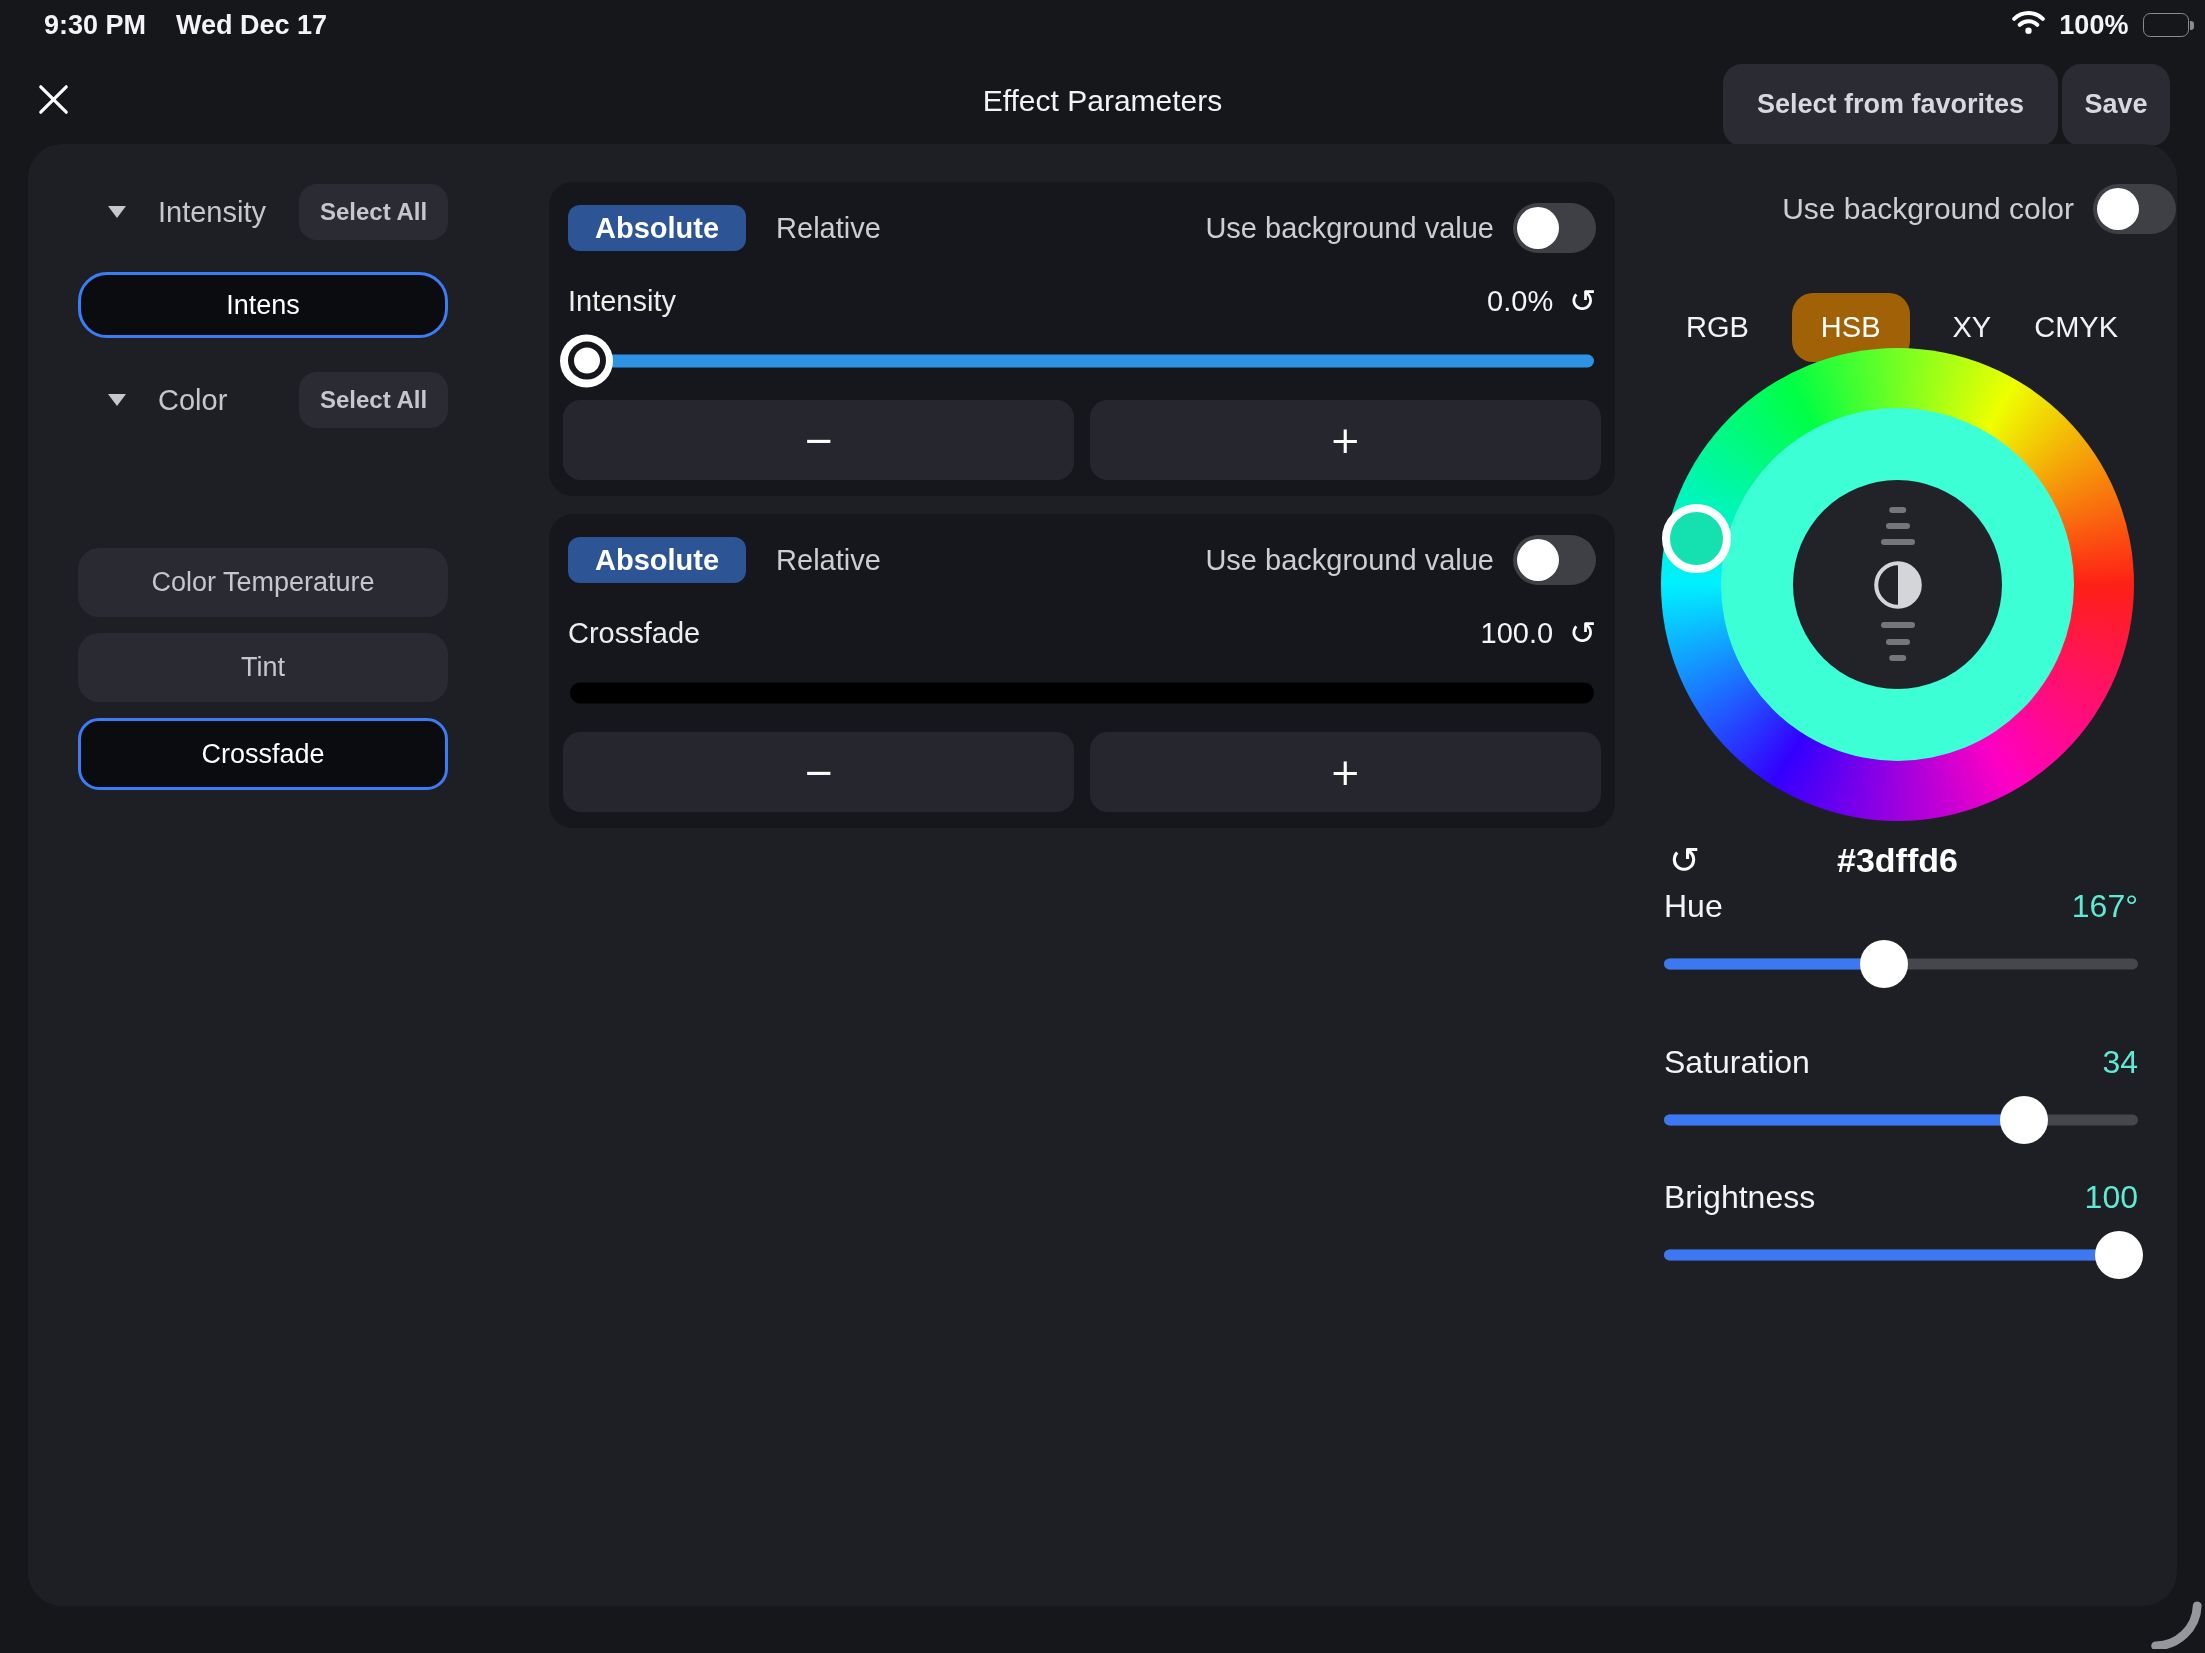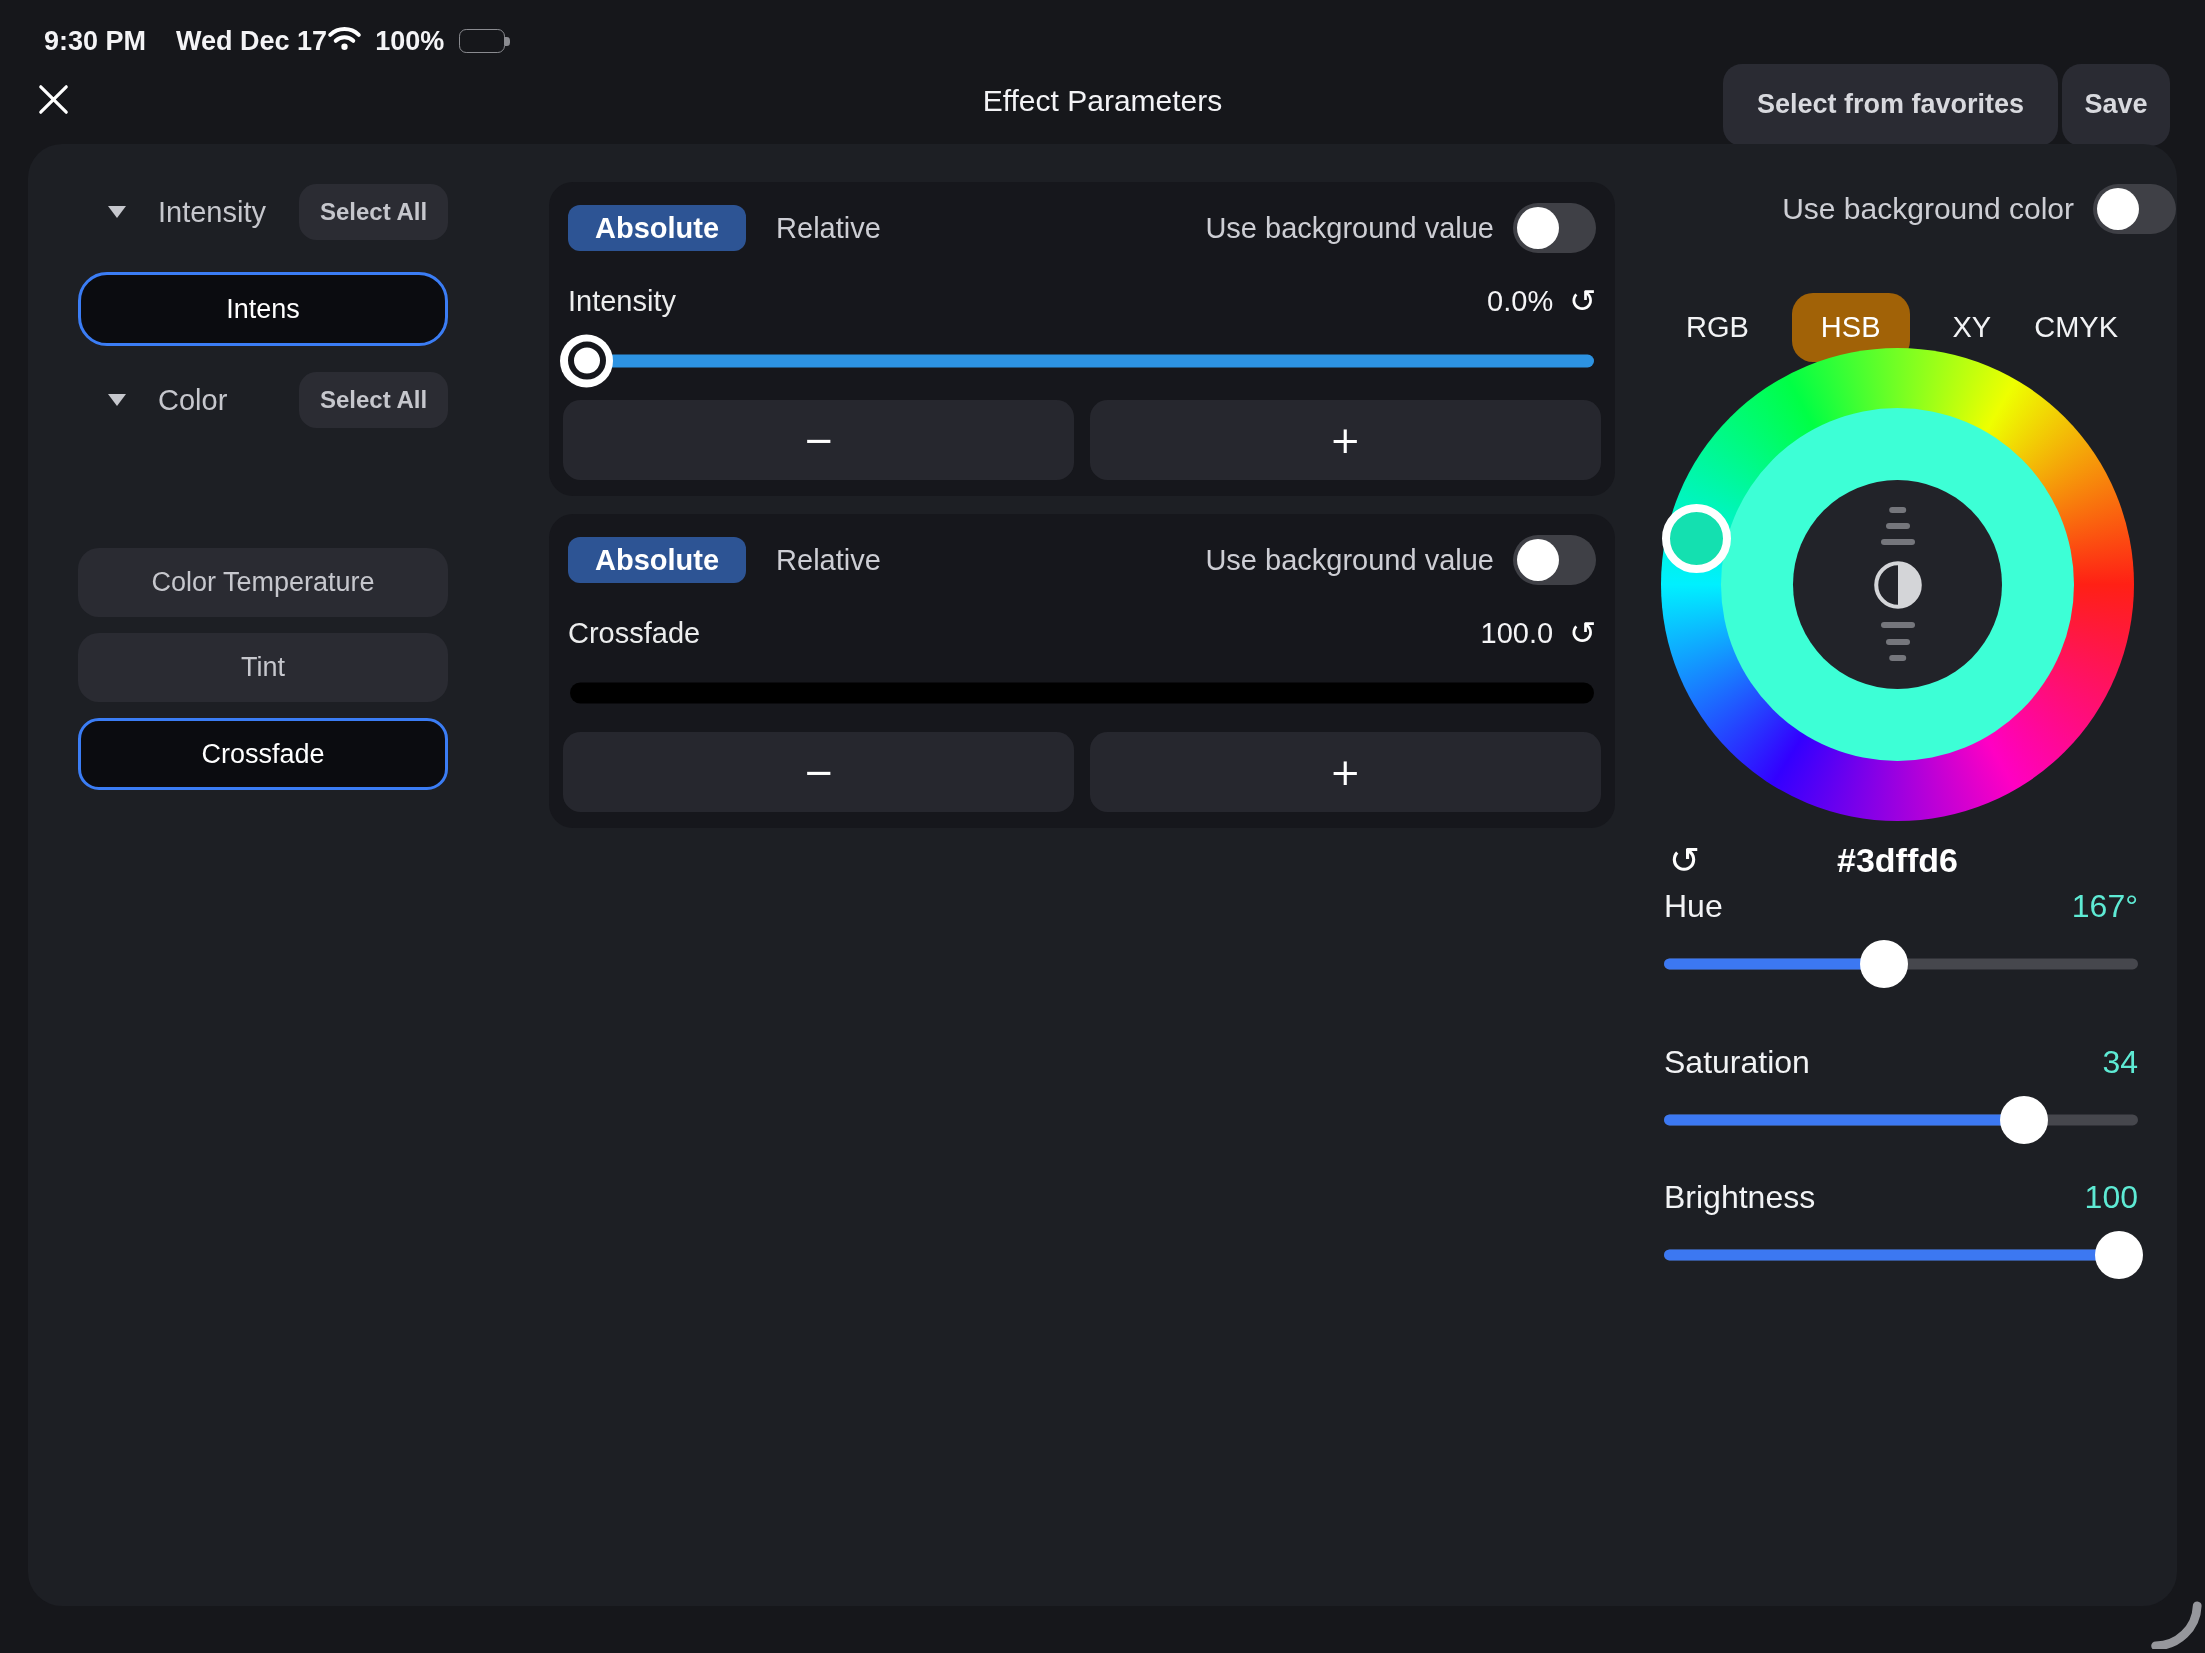--- a/index.html
+++ b/index.html
@@ -6,21 +6,21 @@
   html,body { width:2205px; height:1654px; overflow:hidden; }
   body {
     background:#16171b;
     font-family:"Liberation Sans", sans-serif;
     color:#f2f3f5;
     position:relative;
   }
 
   
   .statusbar { position:absolute; top:0; left:0; right:0; height:46px;
-    display:flex; align-items:center; padding:4.8px 16px 0 44px;margin-top:16px; }
+    display:flex; justify-content:space-between; align-items:center; padding:4.8px 16px 0 44px; }
   .sb-left { display:flex; gap:30px; align-items:center; font-size:27px; font-weight:700; color:#f4f4f6; }
   .sb-right { display:flex; gap:13px; align-items:center; font-size:27px; font-weight:700; color:#f4f4f6; }
   .bat { width:46px; height:24px; border:1.6px solid #8a8b90; border-radius:7.2px; padding:2.4px; position:relative; margin-left:1.6px; }
   .bat .bat-fill { height:100%; background:#ffffff; border-radius:4px; }
   .bat .bat-nub { position:absolute; right:-6.4px; top:6.4px; width:4.8px; height:9.6px; background:#8a8b90; border-radius:0 3.2px 3.2px 0; }
 
   
   .header { position:absolute; top:46px; left:0; right:0; height:104px; }
   .close-btn { position:absolute; left:32px; top:32px; width:42px; height:42px; display:flex; align-items:center; justify-content:center; }
   .page-title { position:absolute; left:0; right:0; top:38px; text-align:center; font-size:30px; font-weight:500; color:#f3f3f6; }
@@ -38,21 +38,21 @@
   .gh-1 { top:40px; } .gh-2 { top:228px; }
   .caret { width:0; height:0; border-left:9.6px solid transparent; border-right:9.6px solid transparent;
     border-top:12px solid #c6c7cd; margin-left:30px; }
   .gh-label { margin-left:32px; font-size:29px; font-weight:500; color:#c6c7cd; }
   .select-all { position:absolute; right:0; top:0; height:56px; width:149px; background:#2b2c33; border-radius:17.6px;
     display:flex; align-items:center; justify-content:center; font-size:24px; font-weight:600; color:#c6c7cd; }
   .side-btn { position:absolute; left:50px; width:370px; border-radius:21px;
     display:flex; align-items:center; justify-content:center; font-size:27px; font-weight:500; }
   .side-btn.inactive { background:#2a2b32; color:#c6c7cd; }
   .side-btn.active { background:#0b0c10; border:3.2px solid #3b7df5; color:#ffffff; }
-  .btn-intens { top:128px; height:74px;border-radius:29px; }
+  .btn-intens { top:128px; height:66px;border-radius:29px; }
   .btn-colorwheel { top:316px; height:72px; justify-content:flex-start; padding-left:21px; }
   .btn-colortemp { top:404px; height:69px; }
   .btn-tint { top:489px; height:69px; }
   .btn-crossfade-side { top:574px; height:72px; }
   .cw-icon { width:43px; height:43px; border-radius:50%; margin-right:22.4px;
     background:
       radial-gradient(circle, rgba(255,255,255,0.85) 0%, rgba(255,255,255,0.25) 35%, rgba(255,255,255,0) 60%),
       conic-gradient(#ff5a4d, #ffd24d, #b6ff4d, #4dffa9, #4dc8ff, #7a5aff, #ff4df0, #ff5a4d); }
 
   

